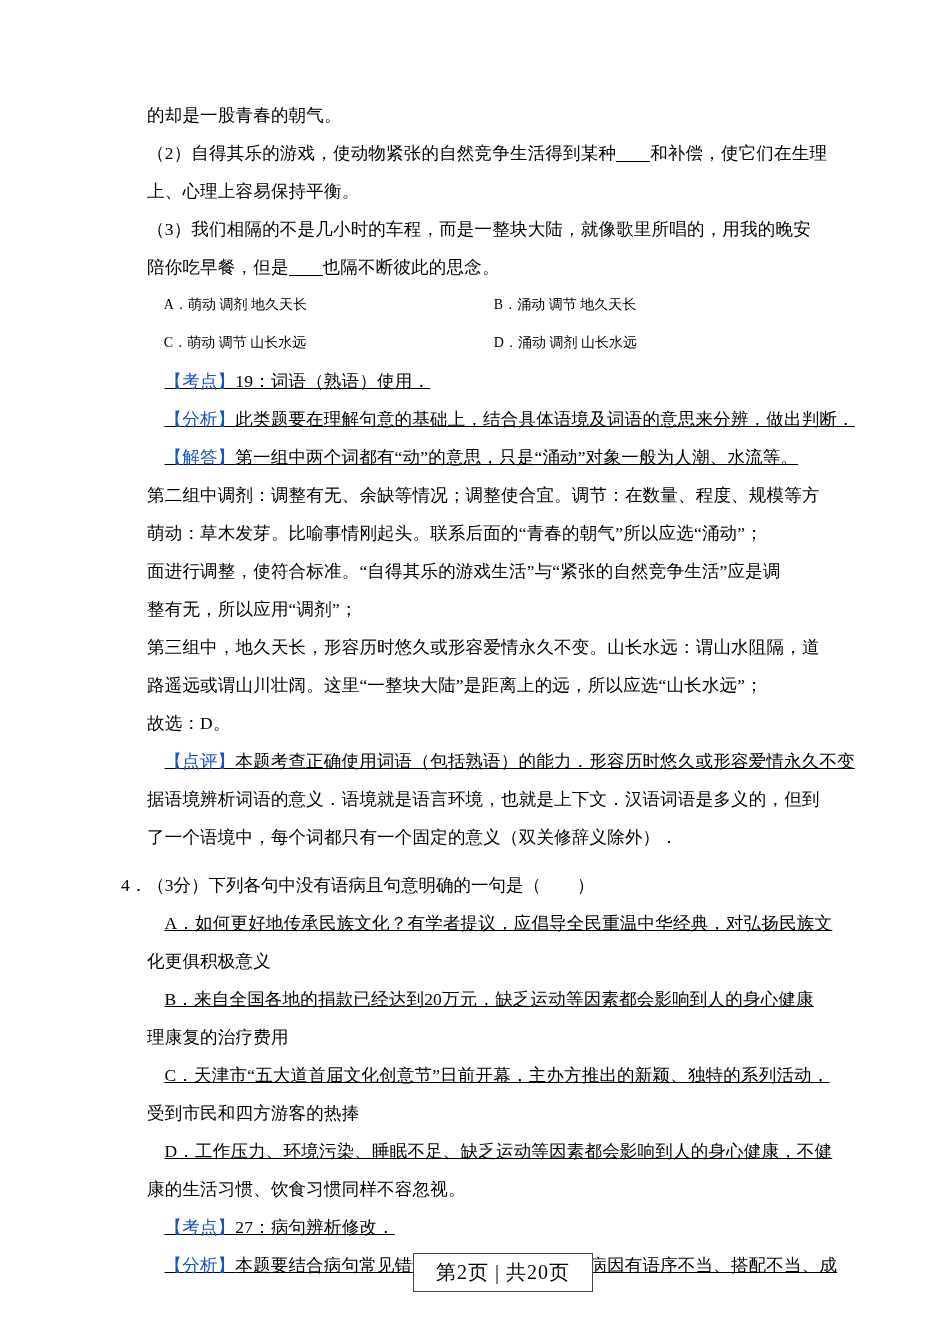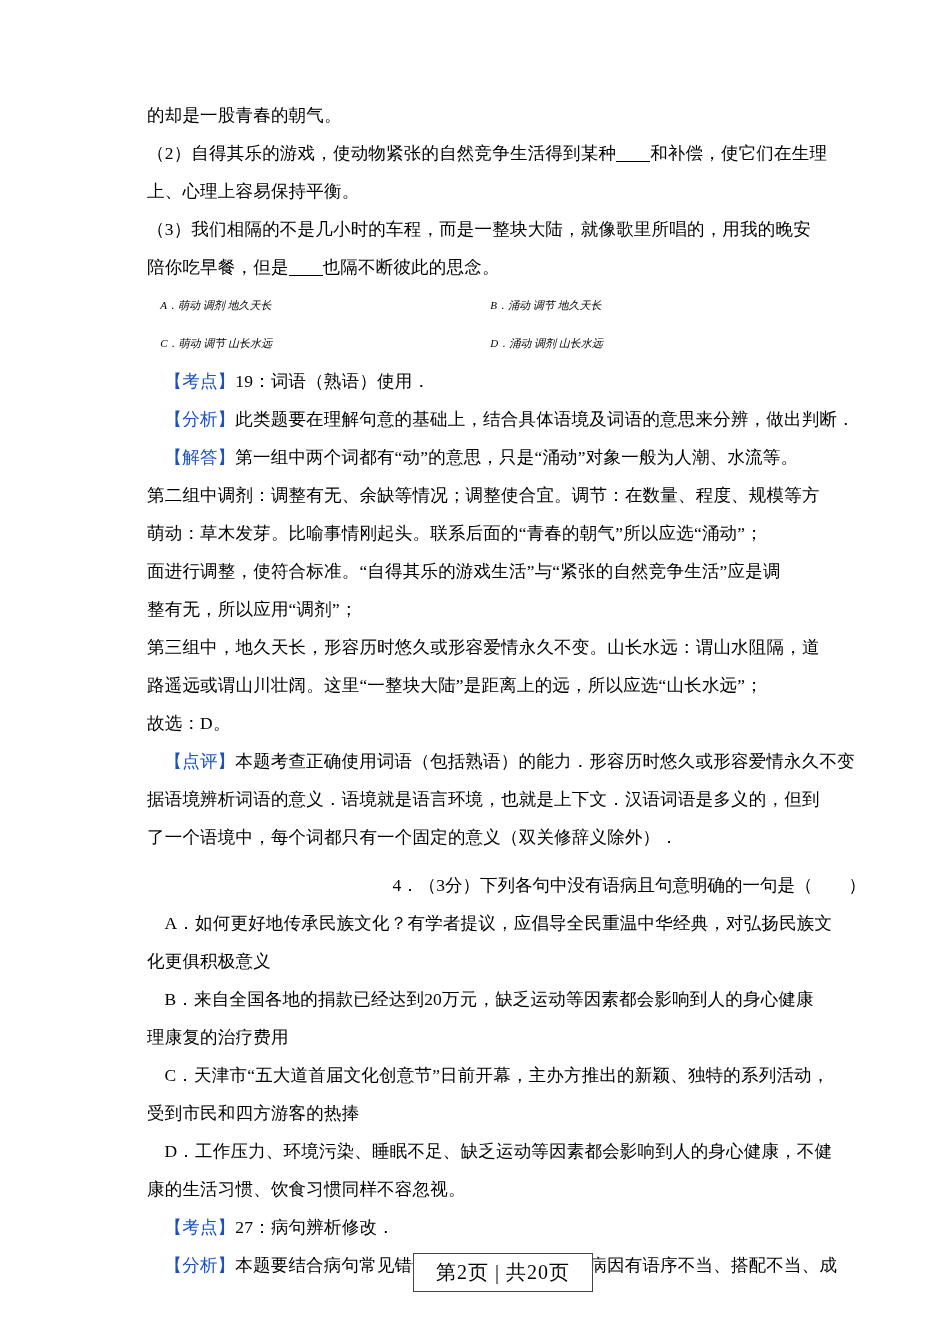--- a/index.html
+++ b/index.html
@@ -25,26 +25,26 @@
   }
   .line {
     font-size: 17.5px;
     line-height: 38px;
     letter-spacing: 0.2px;
     white-space: pre-wrap;
     word-break: break-all;
   }
   .indent1 {
     text-indent: 1em;
+    text-decoration: underline;
   }
   .opts {
     display: flex;
     line-height: 38px;
-    font-size: 11px;
-    font-style: italic;
+    font-size: 14px;
   }
   .opts .o {
     text-indent: 1.2em;
   }
   .opts .o1 { width: 330px; }
   .tag {
     color: #1a52c4;
     font-weight: normal;
   }
   .qnum {
@@ -115,21 +115,21 @@
   <div class="line">第三组中，地久天长，形容历时悠久或形容爱情永久不变。山长水远：谓山水阻隔，道</div>
   <div class="line">路遥远或谓山川壮阔。这里“一整块大陆”是距离上的远，所以应选“山长水远”；</div>
   <div class="line">故选：D。</div>
 
   <div class="line indent1"><span class="tag">【点评】</span><span>本题考查正确使用词语（包括熟语）的能力．形容历时悠久或形容爱情永久不变</span></div>
   <div class="line">据语境辨析词语的意义．语境就是语言环境，也就是上下文．汉语词语是多义的，但到</div>
   <div class="line">了一个语境中，每个词都只有一个固定的意义（双关修辞义除外）．</div>
 
   <div class="spacer-sm"></div>
 
-  <div class="qnum" style="margin-left:-26px;text-align:right;"><span class="num">4．</span><span>（3分）</span><span>下列各句中没有语病且句意明确的一句是（</span><span style="display:inline-block;width:36px;"></span><span>）</span></div>
+  <div class="qnum" style="margin-left:-26px;"><span class="num">4．</span><span>（3分）</span><span>下列各句中没有语病且句意明确的一句是（</span><span style="display:inline-block;width:36px;"></span><span>）</span></div>
 
   <div class="line indent1">A．如何更好地传承民族文化？有学者提议，应倡导全民重温中华经典，对弘扬民族文</div>
   <div class="line">化更俱积极意义</div>
 
   <div class="line indent1">B．来自全国各地的捐款已经达到20万元，缺乏运动等因素都会影响到人的身心健康</div>
   <div class="line">理康复的治疗费用</div>
 
   <div class="line indent1">C．天津市“五大道首届文化创意节”日前开幕，主办方推出的新颖、独特的系列活动，</div>
   <div class="line">受到市民和四方游客的热捧</div>
 

